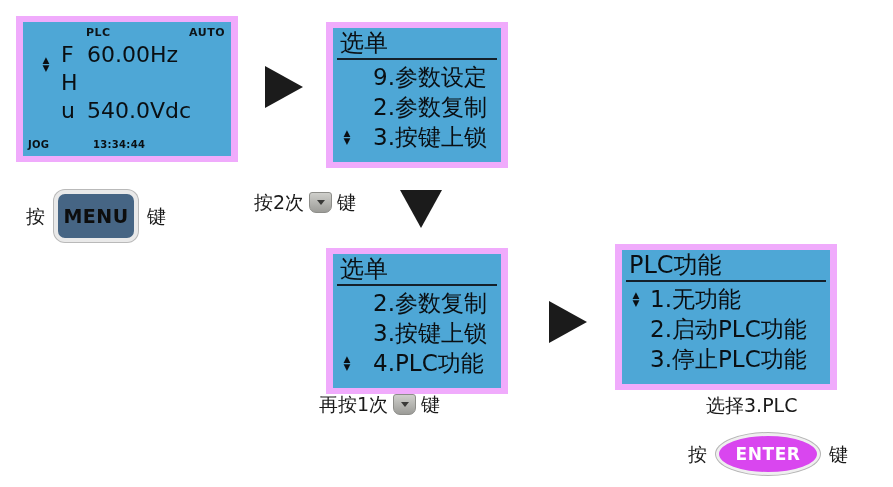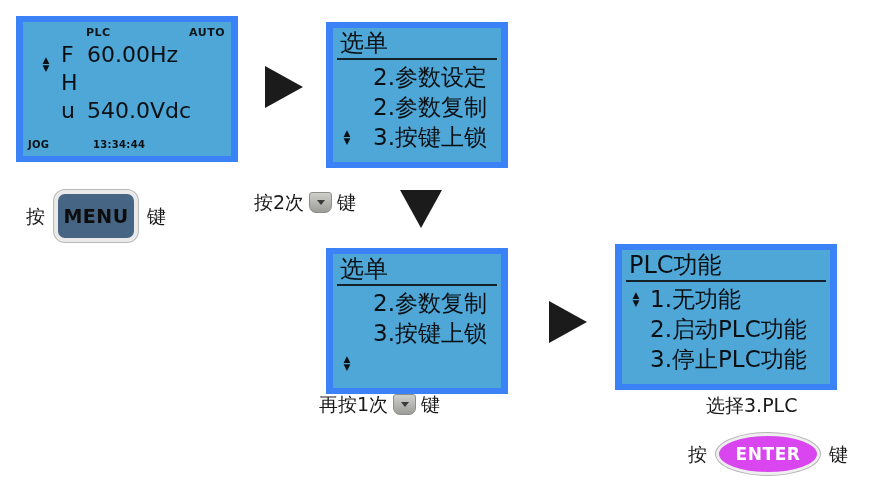--- a/index.html
+++ b/index.html
@@ -15,21 +15,21 @@
     width: 893px;
     height: 487px;
     background: #ffffff;
     overflow: hidden;
   }
 
   
   .lcd {
     position: absolute;
     box-sizing: border-box;
-    background: #3b82f6;          
+    background: #f0abfc;          
     padding: 6px 7px 6px 7px;
   }
   .lcd-inner {
     width: 100%;
     height: 100%;
     box-sizing: border-box;
     background: #4ea7d6;          
     position: relative;
     overflow: hidden;
   }
@@ -261,21 +261,21 @@
   </div>
 
   <div class="arrow-right" style="left:265px; top:66px;"></div>
 
   <div class="lcd" style="left:326px; top:22px; width:182px; height:146px;">
     <div class="lcd-inner">
       <div class="menu-title">选单</div>
       <div class="menu-rule"></div>
       <div class="menu-list">
         <div class="menu-item indent">
-          <span>2.参数设定</span>
+          <span>9.参数设定</span>
         </div>
         <div class="menu-item indent">
           <span>2.参数复制</span>
         </div>
         <div class="menu-item indent">
           <span class="updown">
             <span class="u">▲</span>
             <span class="d">▼</span>
           </span>
           <span>3.按键上锁</span>
@@ -307,20 +307,21 @@
           <span>2.参数复制</span>
         </div>
         <div class="menu-item indent">
           <span>3.按键上锁</span>
         </div>
         <div class="menu-item indent">
           <span class="updown">
             <span class="u">▲</span>
             <span class="d">▼</span>
           </span>
+          <span>4.PLC功能</span>
         </div>
       </div>
     </div>
   </div>
 
   <div class="arrow-right" style="left:549px; top:301px;"></div>
 
   <div class="caption" style="left:319px; top:390px; height:28px;">
     <span class="txt">再按1次</span>
     <span class="key-down"></span>

